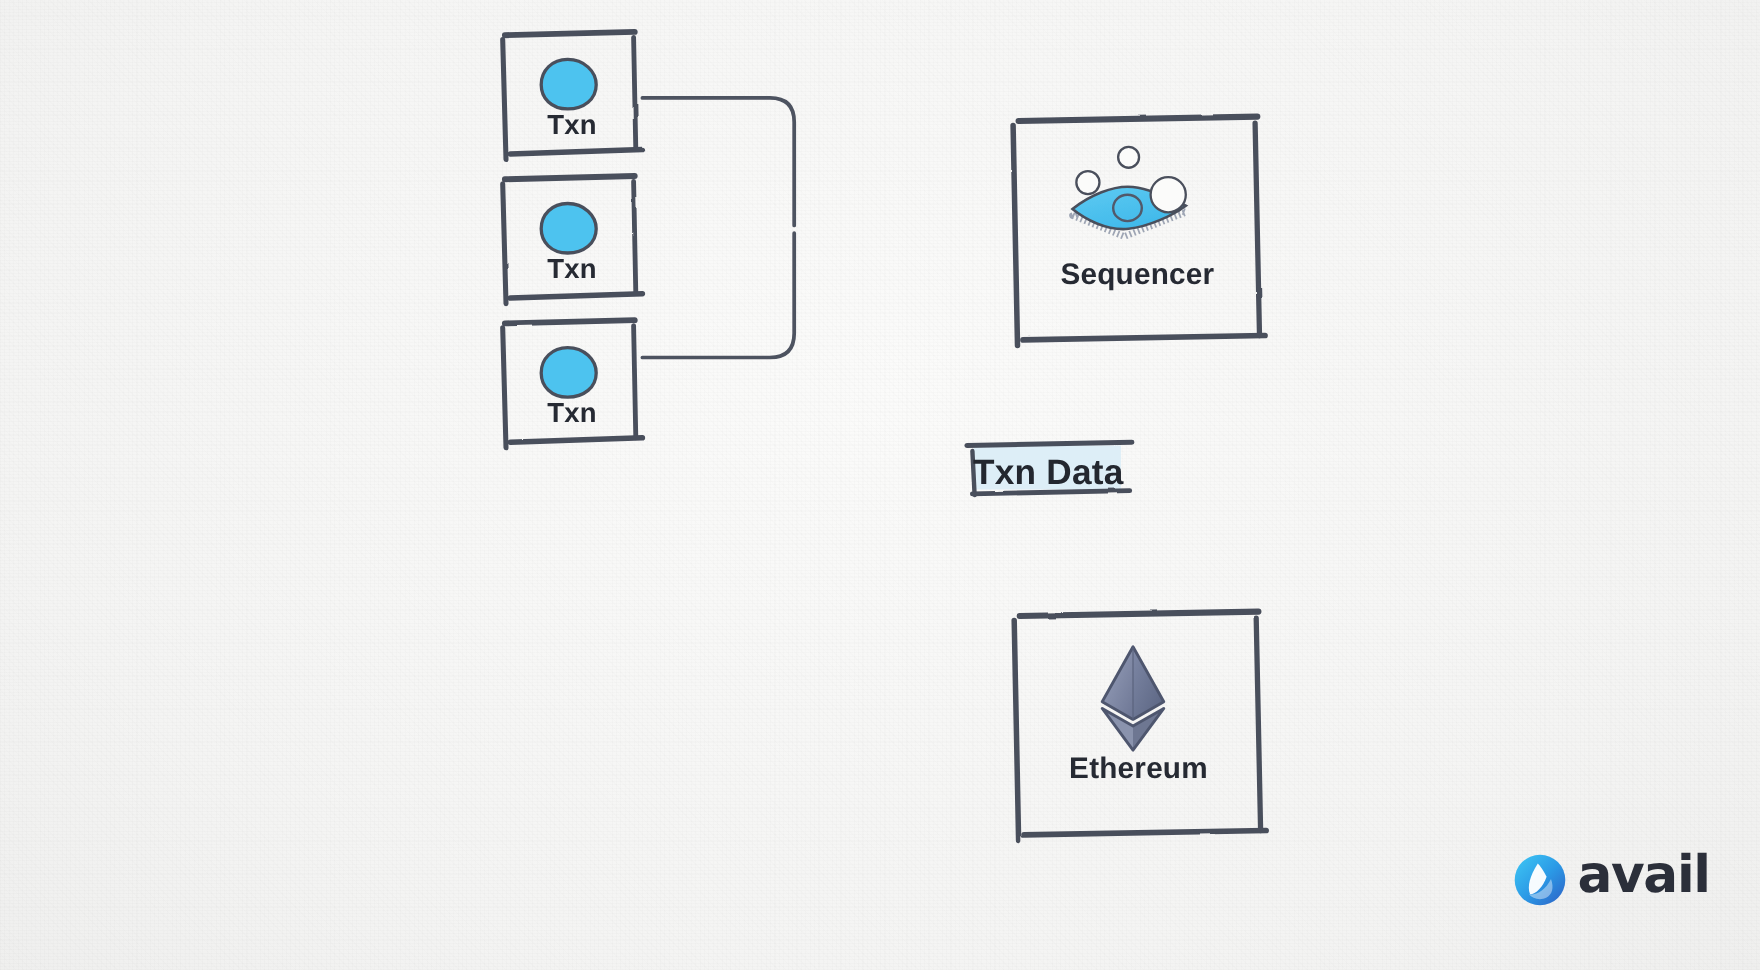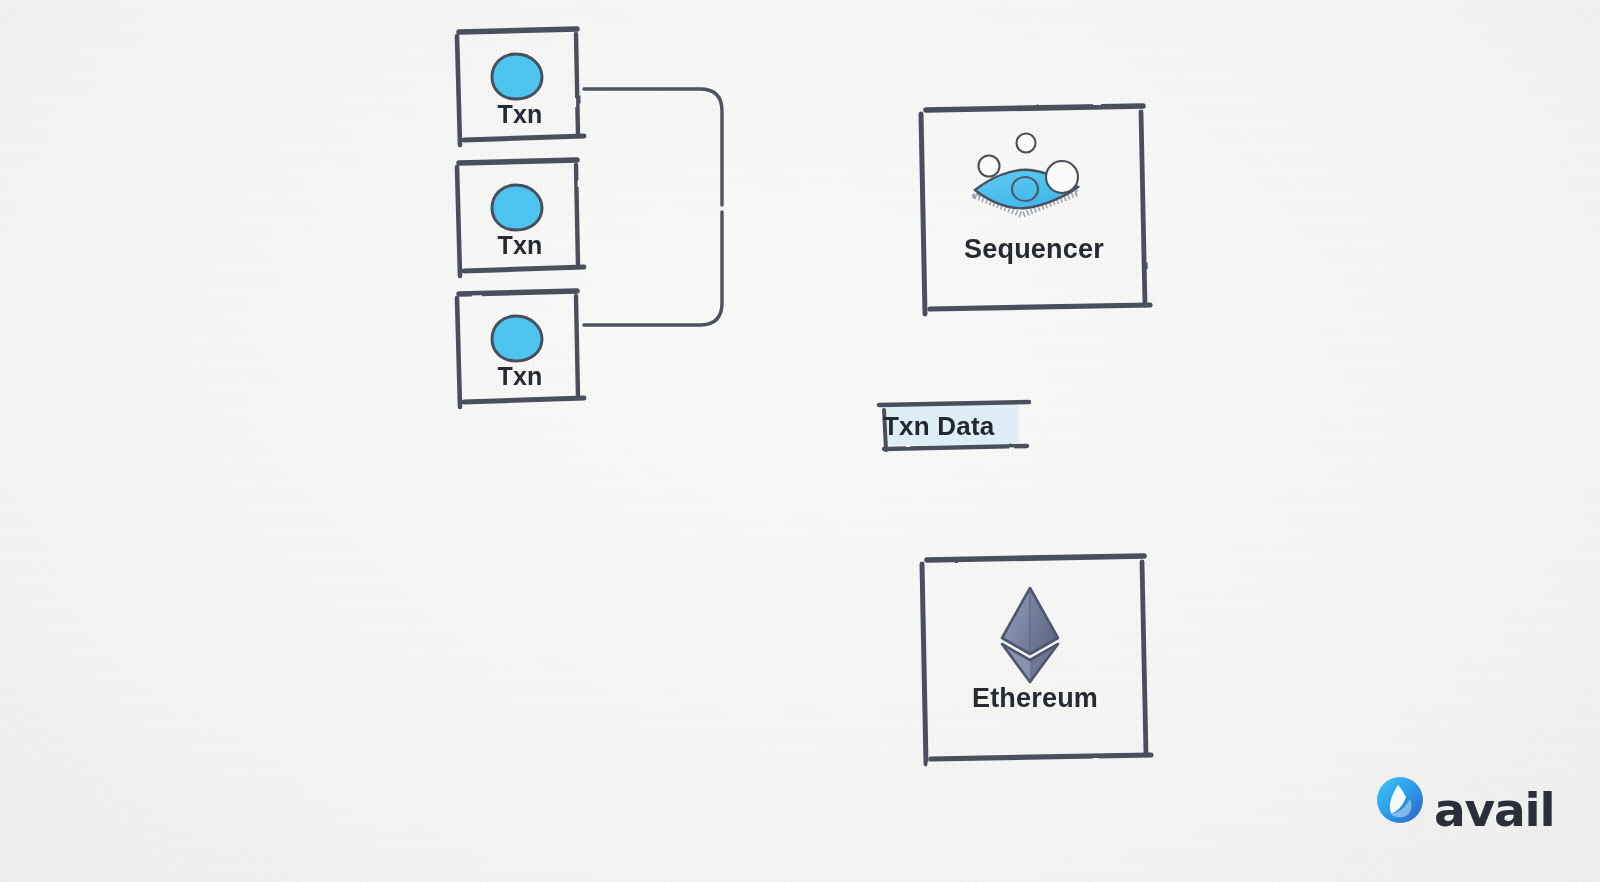--- a/index.html
+++ b/index.html
@@ -48,34 +48,34 @@
   }
   .seq-label {
     font-size: 27px;
     text-align: center;
   }
   .eth-label {
     font-size: 27px;
     text-align: center;
   }
   .chip-label {
-    font-size: 26px;
+    font-size: 32px;
     color: #23272f;
     font-weight: 700;
+    text-align: center;
   }
 
   
   #avail-logo {
     position: absolute;
     left: 1377px;
     top: 772px;
     display: flex;
     align-items: center;
     gap: 11px;
-    margin-top: 14px;
   }
   #avail-wordmark {
     font-family: "DejaVu Sans", sans-serif;
     font-size: 47px;
     font-weight: 700;
     color: #2b2f3a;
     letter-spacing: -1.2px;
     line-height: 1;
   }
 </style>

